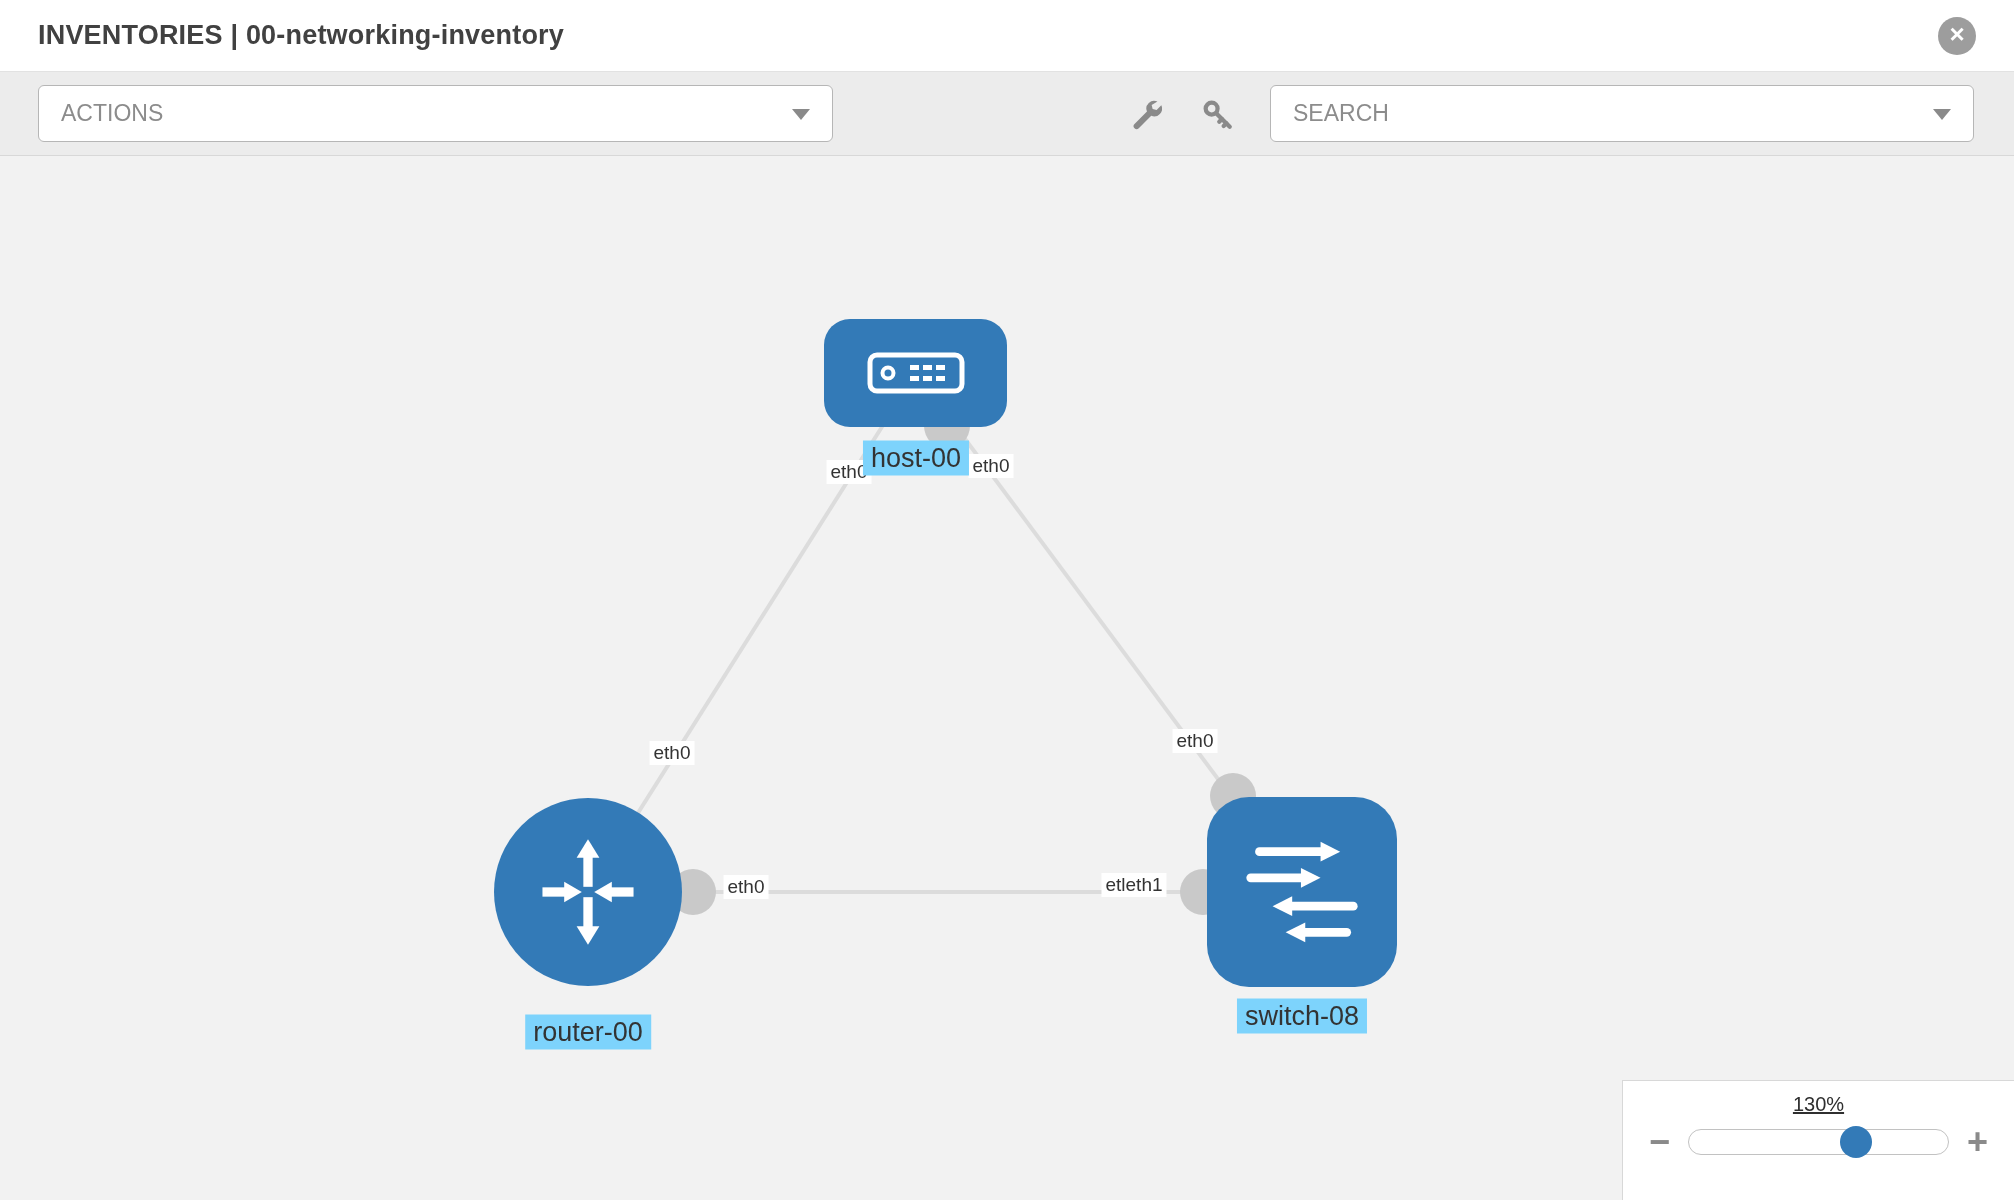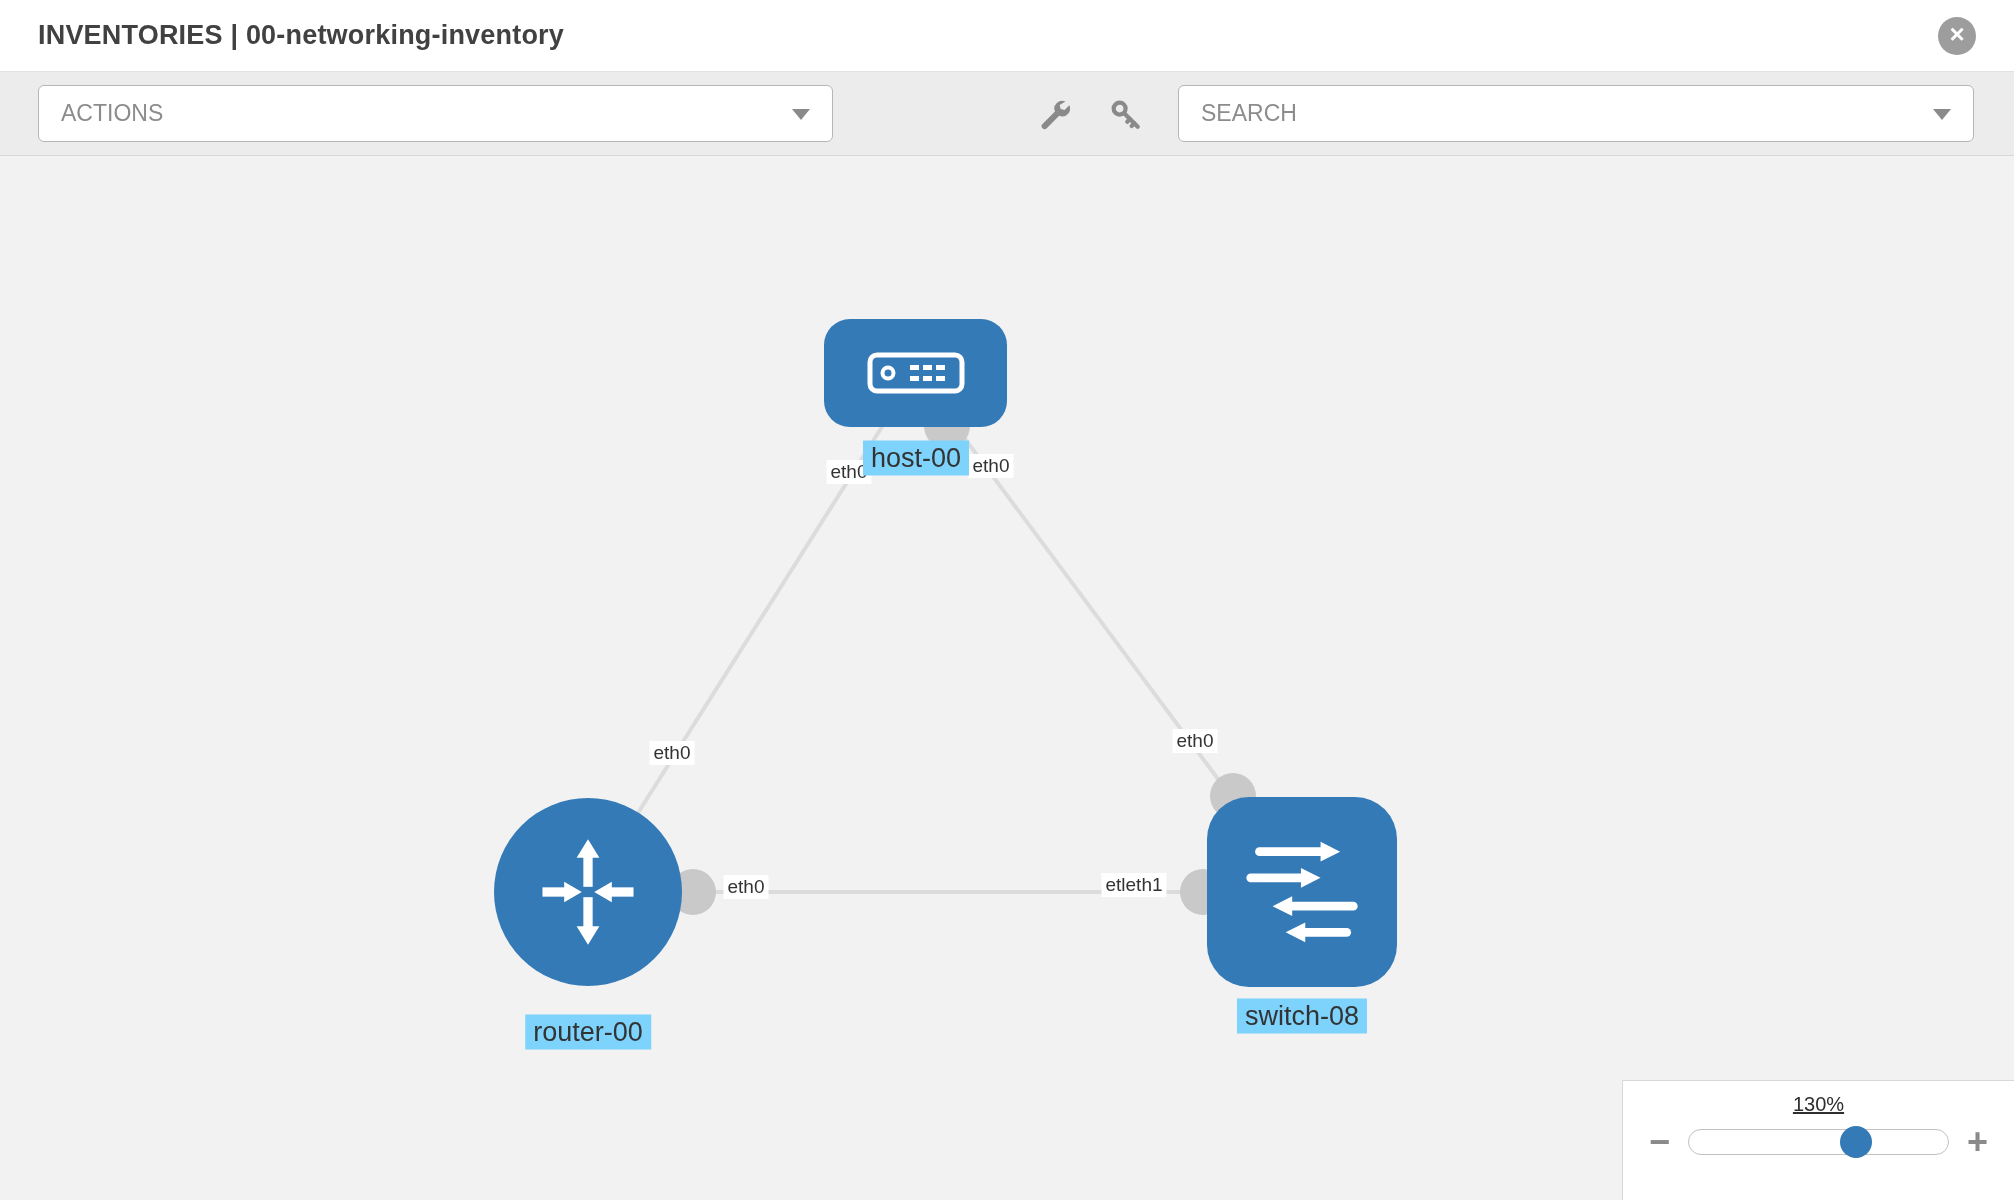--- a/index.html
+++ b/index.html
@@ -16,21 +16,21 @@
        justify-content:center;cursor:pointer;padding:0 0 3px 0;}
 
   
   .toolbar{position:absolute;top:72px;left:0;right:0;height:84px;background:#ececec;
        border-bottom:1px solid #d8d8d8;display:flex;align-items:center;
        padding:0 40px 0 38px;box-sizing:border-box;z-index:19;}
   .select{position:relative;height:57px;background:#fff;border:1px solid #b6b6b6;border-radius:6px;
        display:flex;align-items:center;padding:0 56px 0 22px;font-size:23px;color:#8c8c8c;
        cursor:pointer;box-sizing:border-box;}
   .select.actions{width:795px;}
-  .select.search{width:796px;}
+  .select.search{width:704px;}
   .caret{position:absolute;right:22px;top:50%;margin-top:-5px;width:0;height:0;
        border-left:9px solid transparent;border-right:9px solid transparent;
        border-top:11px solid #8a8a8a;}
   .tool-icons{margin-left:auto;display:flex;align-items:center;gap:34px;margin-right:34px;}
   .icon-btn{background:none;border:none;padding:2px;cursor:pointer;display:flex;}
 
   
   .canvas{position:absolute;top:157px;left:0;width:2014px;height:1043px;background:#f2f2f2;}
   .edges{position:absolute;left:0;top:0;z-index:0;}
   .edges line{stroke:#dcdcdc;stroke-width:4;}

